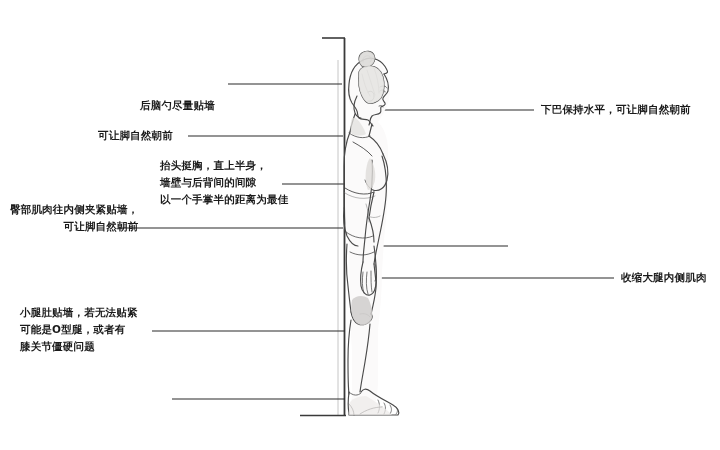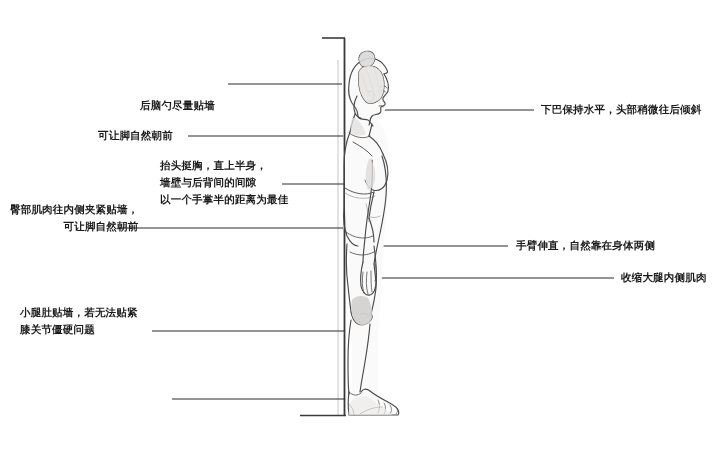--- a/index.html
+++ b/index.html
@@ -200,45 +200,43 @@
                C376,59 374,64 370,66 C367,67 364,67 362,66 Z"></path>
       <path fill="#eceaE8" stroke="none" opacity="0.7" d="M349,404 L349,415 L392,415 C388,410 376,402 366,396 C358,396 351,399 349,404 Z"></path>
     </g>
   </svg>
 
   <div class="anno left" style="left:140px;top:75px;margin-top:22px;">
     <div>后脑勺尽量贴墙</div>
   </div>
 
   <div class="anno right" style="left:541px;top:101px;">
-    <div>下巴保持水平，头部稍微往后倾斜</div>
+    <div>下巴保持水平，可让脚自然朝前</div>
   </div>
 
   <div class="anno left" style="left:98px;top:127px;">
     <div>可让脚自然朝前</div>
   </div>
 
   <div class="anno left" style="left:160px;top:157px;">
     <div>抬头挺胸，直上半身，</div>
     <div>墙壁与后背间的间隙</div>
     <div>以一个手掌半的距离为最佳</div>
   </div>
 
   <div class="anno left" style="left:10px;top:201px;text-align:right;">
     <div>臀部肌肉往内侧夹紧贴墙，</div>
     <div>可让脚自然朝前</div>
   </div>
 
-  <div class="anno right" style="left:516px;top:237px;">
-    <div>手臂伸直，自然靠在身体两侧</div>
-  </div>
 
   <div class="anno right" style="left:621px;top:269px;">
     <div>收缩大腿内侧肌肉</div>
   </div>
 
   <div class="anno left" style="left:20px;top:304px;">
     <div>小腿肚贴墙，若无法贴紧</div>
+    <div>可能是O型腿，或者有</div>
     <div>膝关节僵硬问题</div>
   </div>
 
 
 </div>
 
 </body></html>

